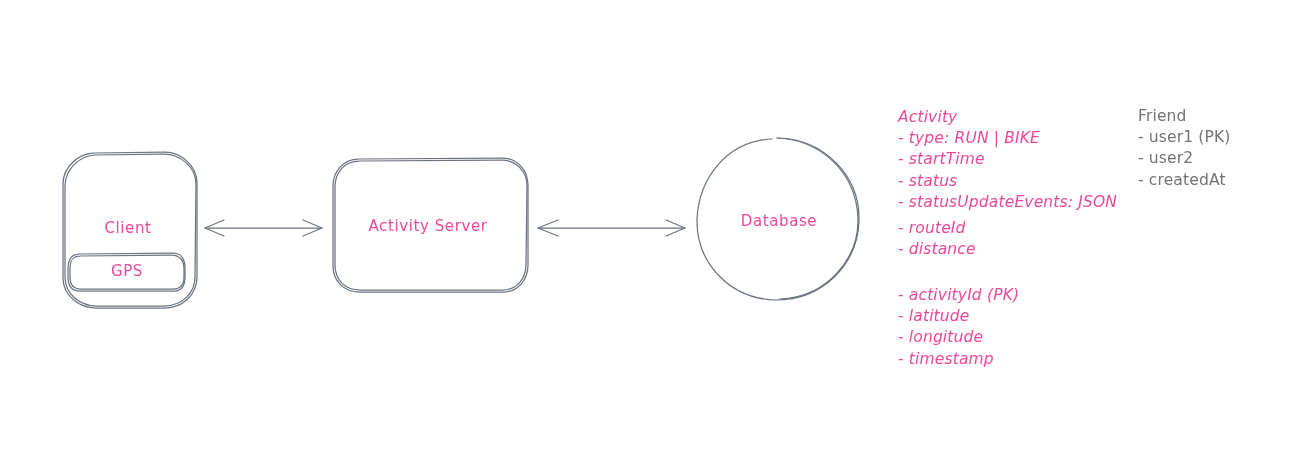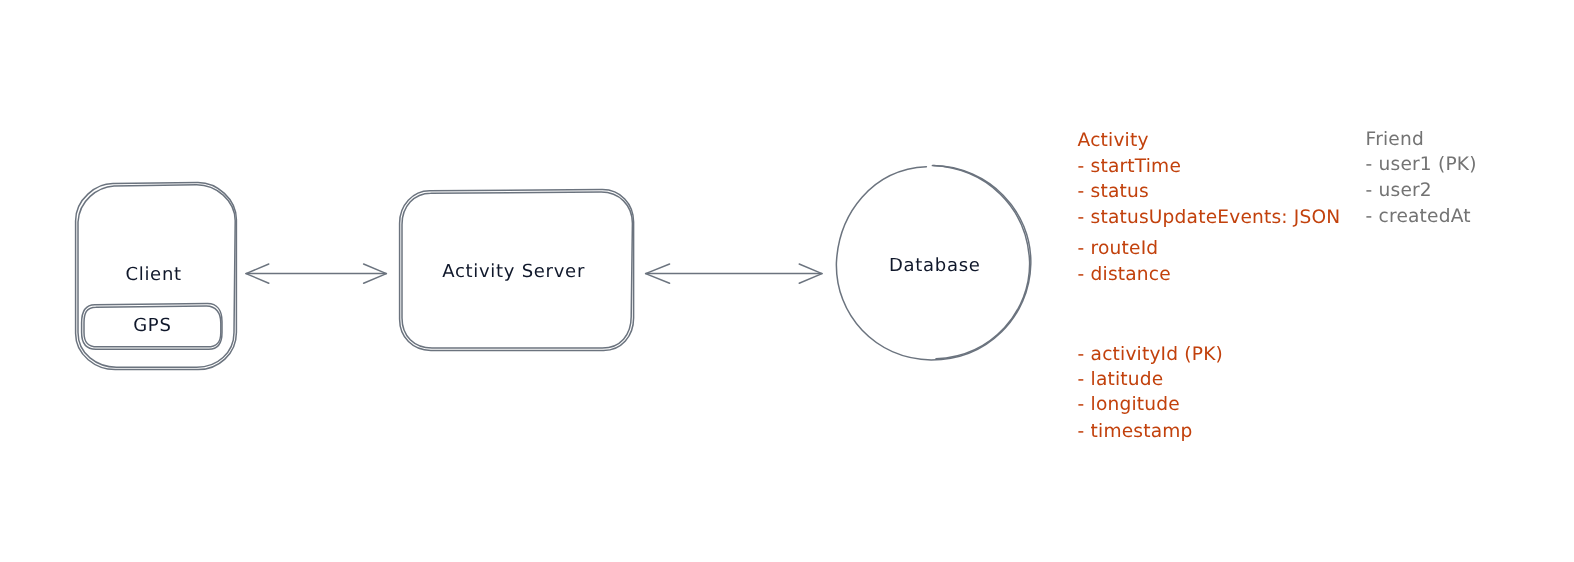--- a/index.html
+++ b/index.html
@@ -21,35 +21,35 @@
     position: absolute;
     left: 0;
     top: 0;
     width: 1312px;
     height: 468px;
   }
   .node-label {
     position: absolute;
     font-family: "DejaVu Sans", sans-serif;
     font-size: 15px;
-    color: #0f172a;
+    color: #ec4899;
     letter-spacing: 0.6px;
     white-space: nowrap;
     text-align: center;
     transform: translate(-50%, -50%);
   }
   .entity-block {
     position: absolute;
     font-family: "DejaVu Sans", sans-serif;
     font-size: 15.5px;
     line-height: 21.2px;
     letter-spacing: 0.15px;
     white-space: nowrap;
   }
-  .entity-gray { color: #c2410c; }
+  .entity-gray { color: #ec4899; font-style: italic; }
   .entity-dark { color: #737373; }
   .entity-title { display: block; }
   .entity-field { display: block; }
   .spacer-row { display: block; height: 5px; }
 </style>
 </head>
 <body>
 
 <div id="canvas">
 
@@ -94,20 +94,21 @@
   <div class="node-label" style="left:128px; top:228px;">Client</div>
 
   <div class="node-label" style="left:127px; top:271px;">GPS</div>
 
   <div class="node-label" style="left:428px; top:226px;">Activity Server</div>
 
   <div class="node-label" style="left:779px; top:221px;">Database</div>
 
   <div class="entity-block entity-gray" style="left:898px; top:107px;">
     <span class="entity-title">Activity</span>
+    <span class="entity-field">- type: RUN | BIKE</span>
     <span class="entity-field">- startTime</span>
     <span class="entity-field">- status</span>
     <span class="entity-field">- statusUpdateEvents: JSON</span>
     <span class="spacer-row"></span>
     <span class="entity-field">- routeId</span>
     <span class="entity-field">- distance</span>
   </div>
 
   <div class="entity-block entity-gray" style="left:898px; top:285px;">
     <span class="entity-field">- activityId (PK)</span>

